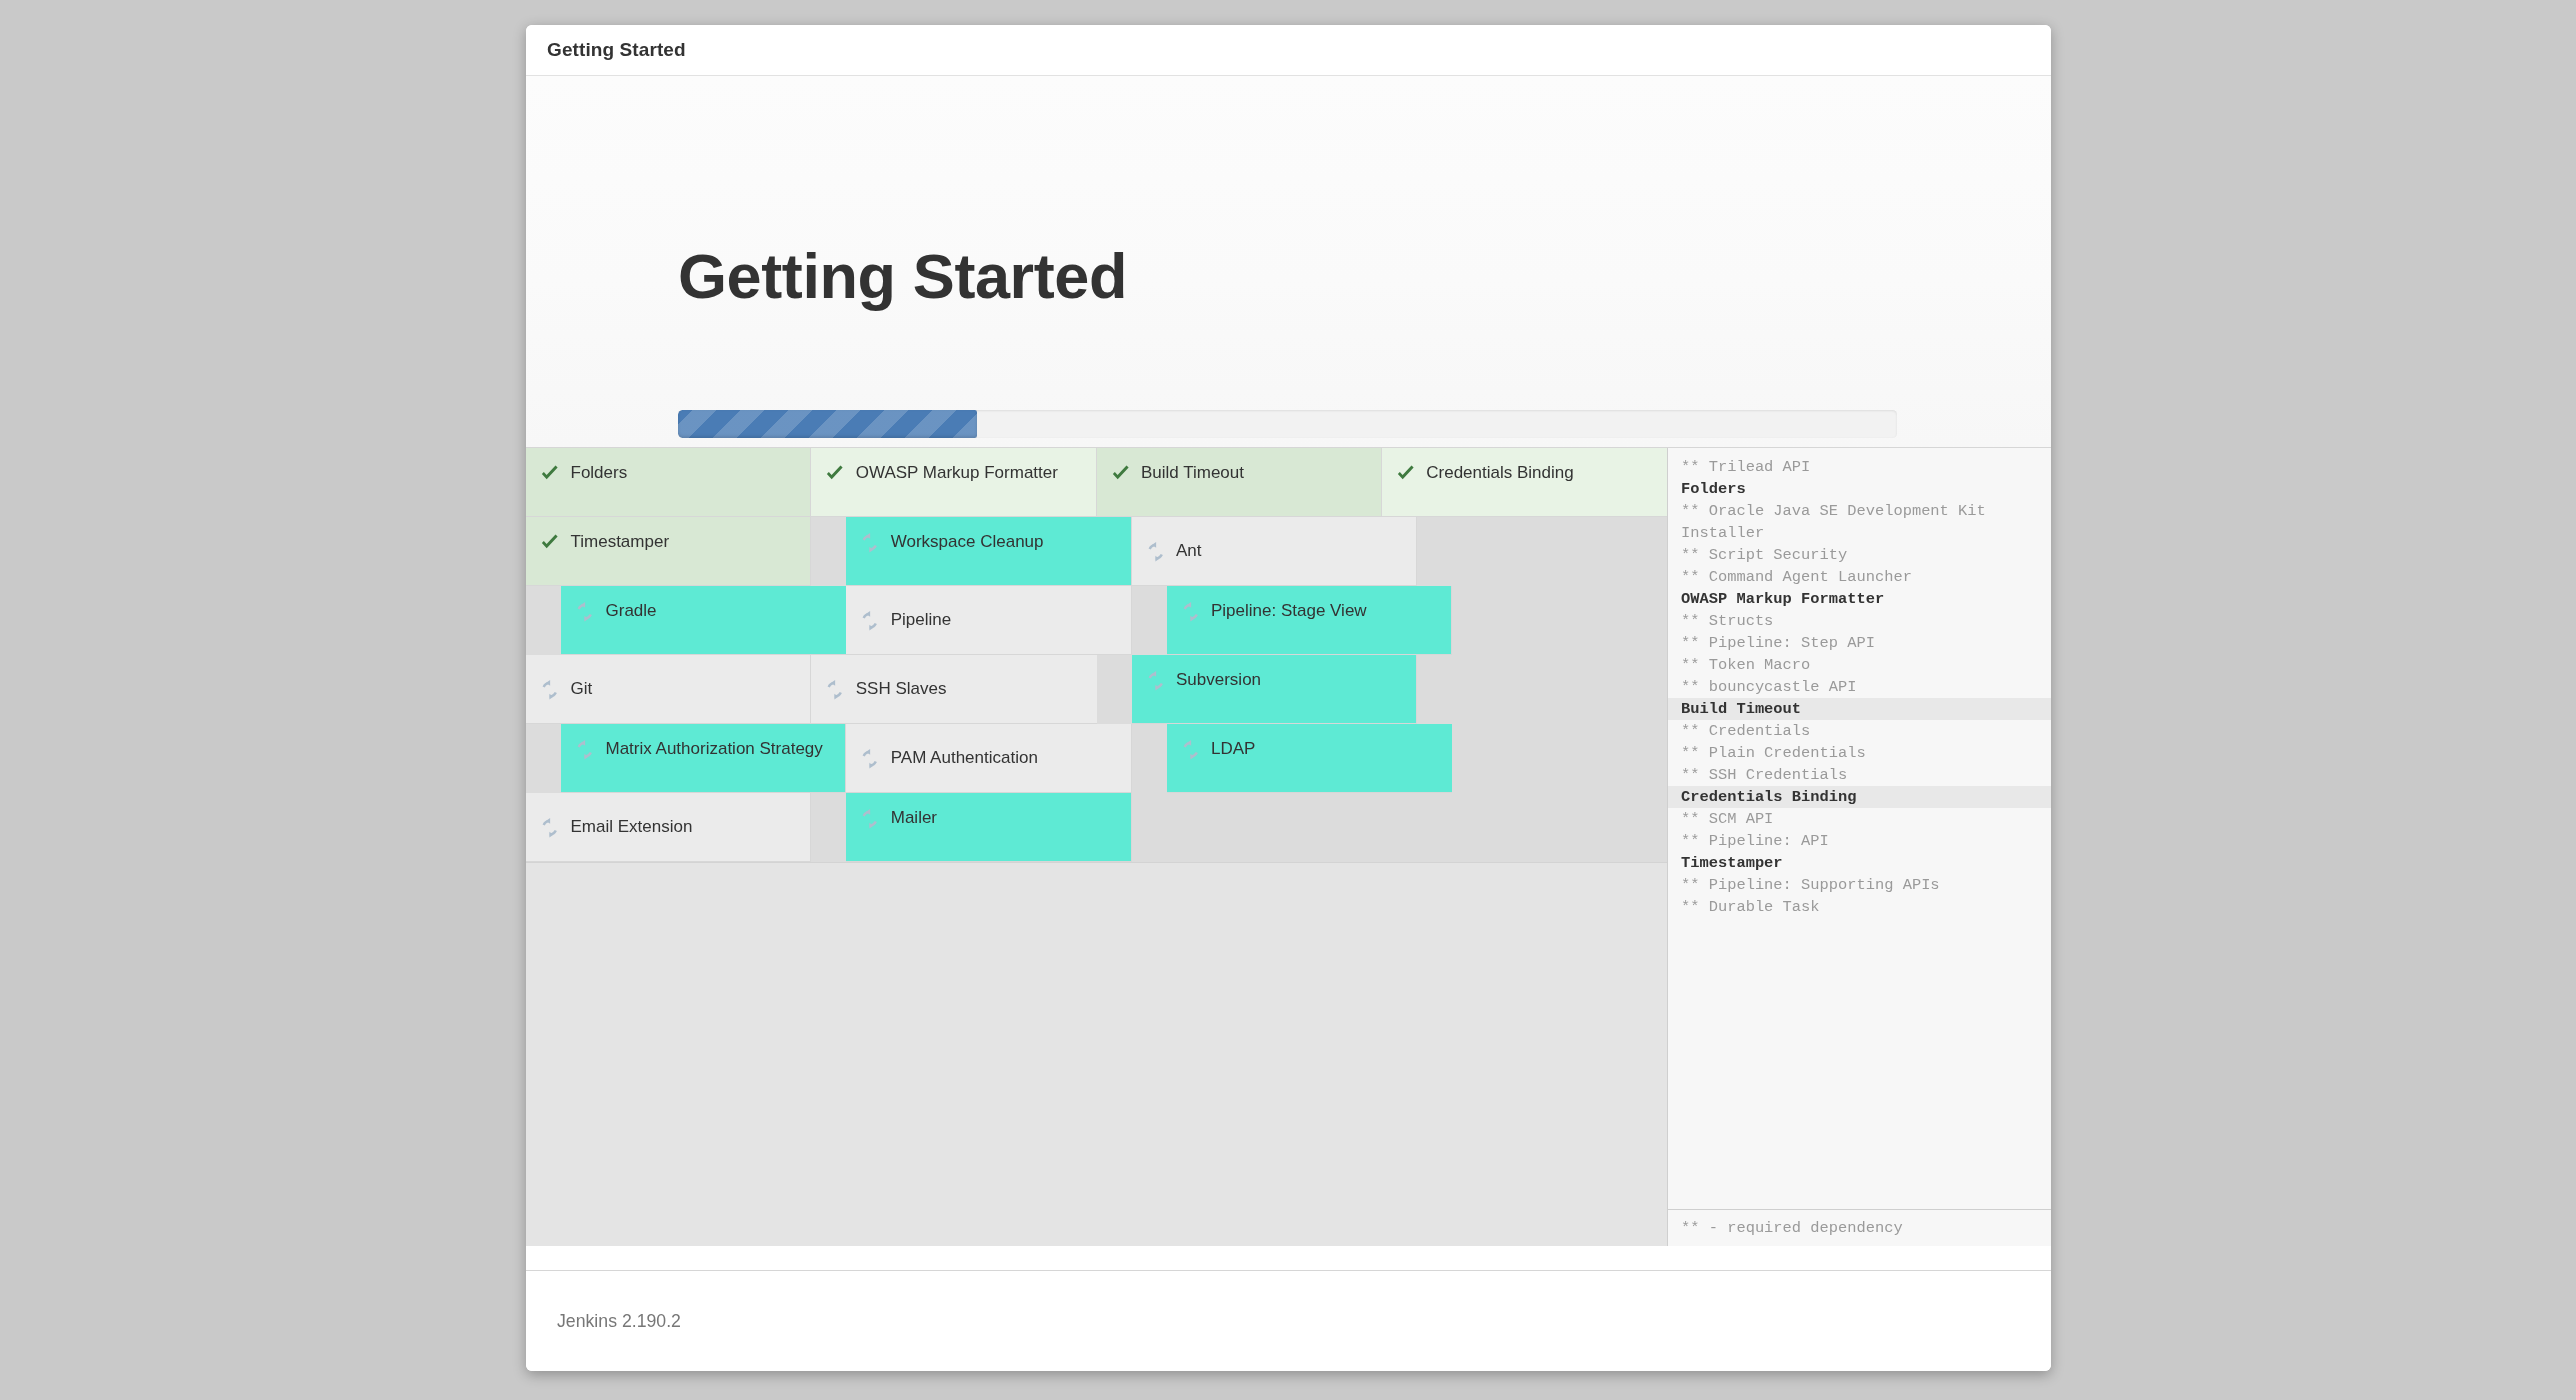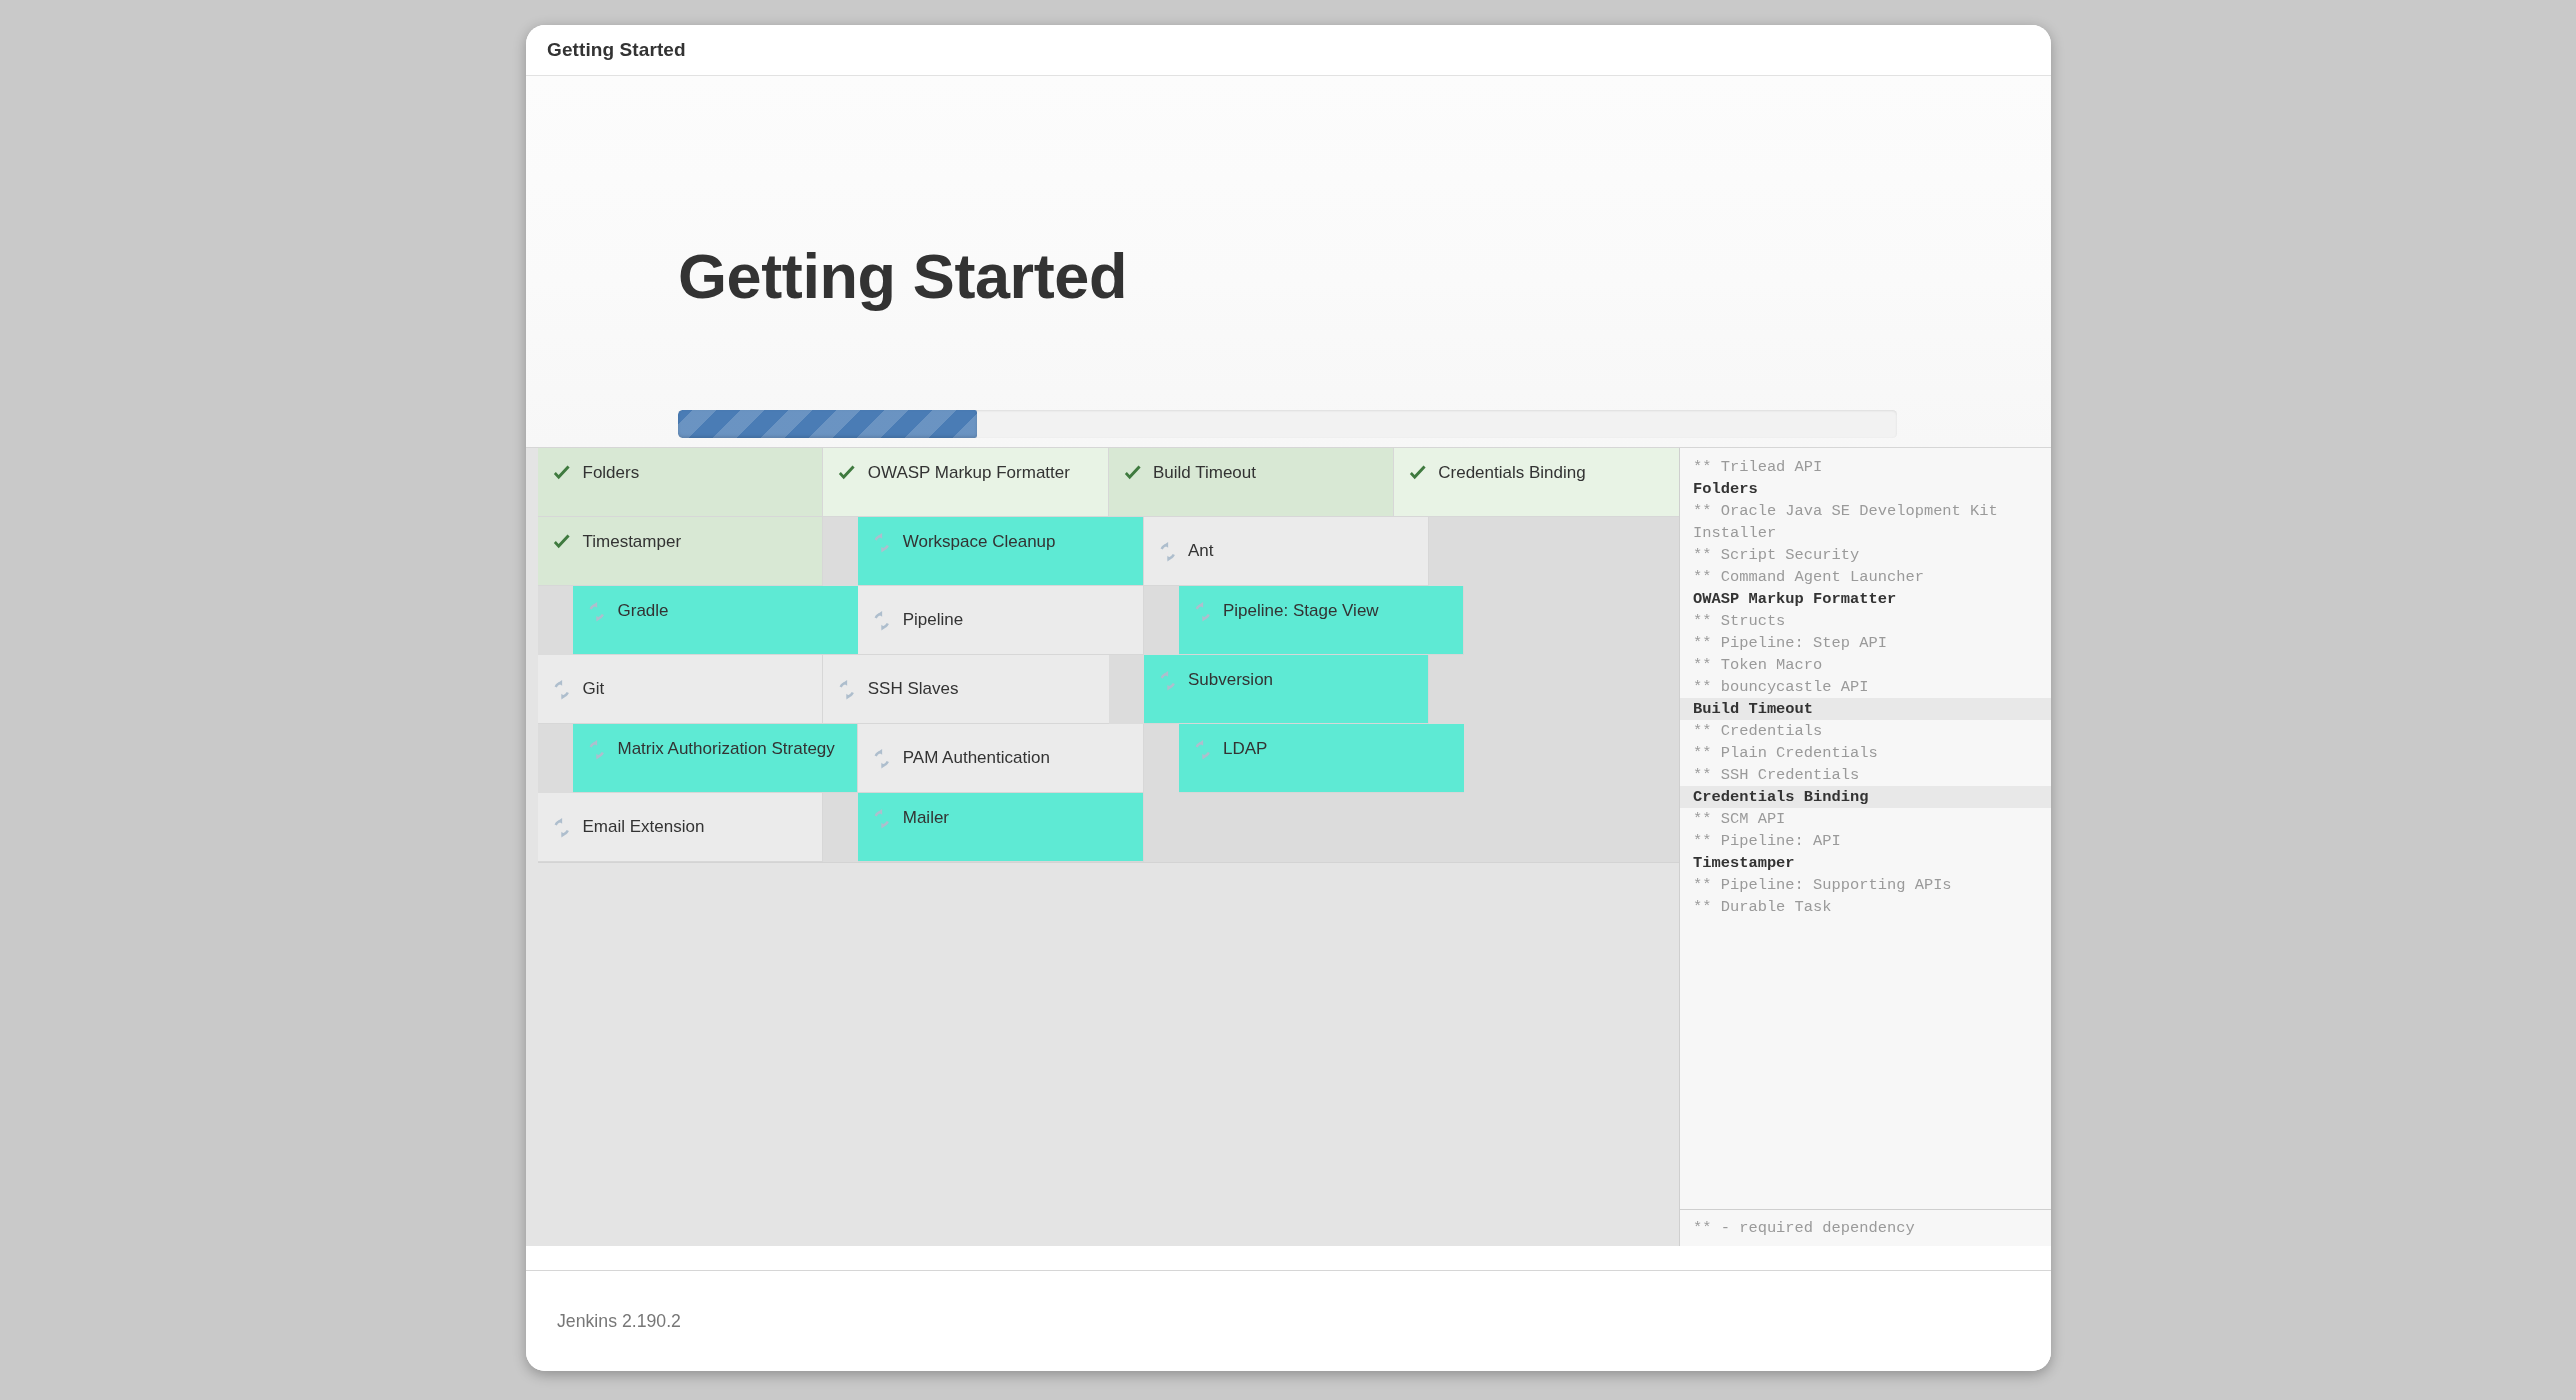--- a/index.html
+++ b/index.html
@@ -13,21 +13,21 @@
   }
 
   
   #window {
     position: absolute;
     left: 526px;
     top: 25.4px;
     width: 1525px;
     height: 1346px;
     background: #ffffff;
-    border-radius: 19px;
+    border-radius: 6px;
     box-shadow: 0 3.8px 12.3px rgba(0,0,0,0.28);
     overflow: hidden;
     display: flex;
     flex-direction: column;
   }
 
   
   #titlebar {
     height: 51px;
     flex: 0 0 51px;
@@ -87,21 +87,20 @@
     border-radius: 4.6px 2.3px 2.3px 4.6px;
     box-shadow: inset 0 -1.5px 3.1px rgba(0,0,0,0.14);
   }
 
   
   #body {
     flex: 1 1 auto;
     display: flex;
     background: #e4e4e4;
     min-height: 0;
-    padding-left: 12px;
   }
 
   
   #grid-pane {
     width: 1141px;
     flex: 0 0 1141px;
     background: #e4e4e4;
     position: relative;
   }
   #plugin-grid {

